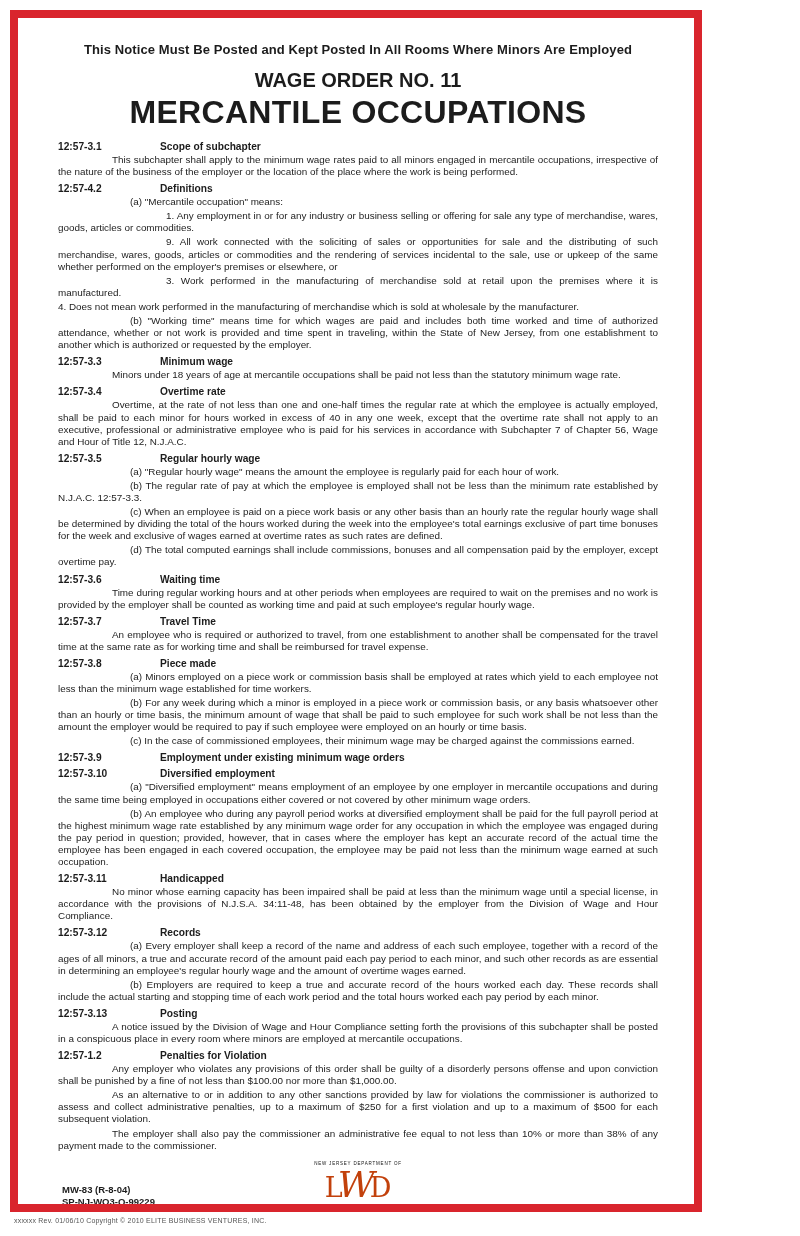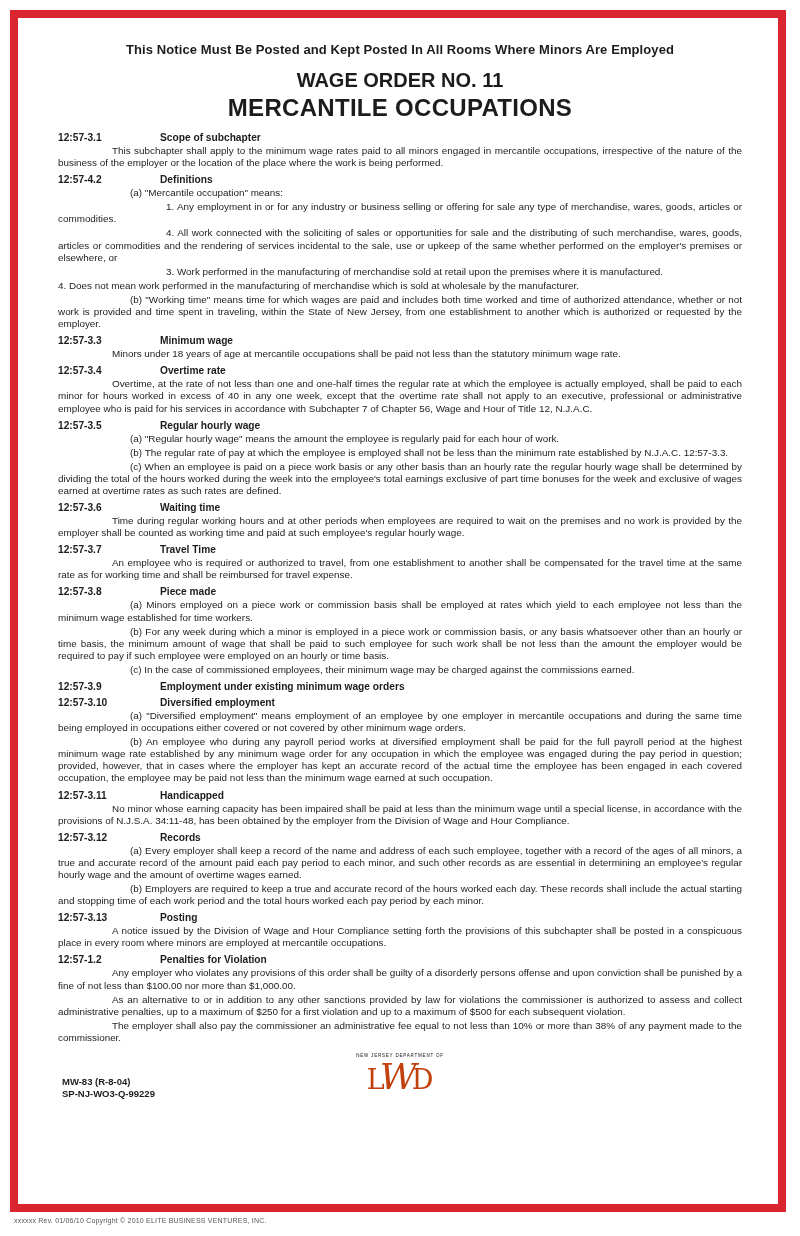--- a/index.html
+++ b/index.html
@@ -2,27 +2,27 @@
 <html><head>
 <meta charset="utf-8">
 <style>
   html,body{margin:0;padding:0;}
   body{
     width:800px;height:1236px;position:relative;background:#ffffff;
     font-family:"Liberation Sans", sans-serif;color:#1c1c1c;
     -webkit-font-smoothing:antialiased;
   }
   .frame{
-    position:absolute;left:10px;top:10px;width:776px;height:1202px;
+    position:absolute;left:10px;top:10px;width:692px;height:1202px;
     box-sizing:border-box;border:8px solid #d9252d;background:#fff;overflow:hidden;
   }
   .content{padding:20px 36px 0 40px;}
   .banner{font-size:13px;font-weight:bold;text-align:center;margin:4px 0 12px 0;letter-spacing:.1px;}
   .title1{font-size:20px;font-weight:bold;text-align:center;margin:0 0 2px 0;}
-  .title2{font-size:24px;font-weight:bold;text-align:center;margin:0 0 10px 0;letter-spacing:.3px;}
+  .title2{font-size:32px;font-weight:bold;text-align:center;margin:0 0 10px 0;letter-spacing:.3px;}
   .sec-head{display:flex;margin:5px 0 2px 0;font-size:10.2px;font-weight:bold;gap:44px;}
   .sec-num{width:58px;flex:0 0 58px;}
   .sec-title{flex:1;}
   .para{font-size:9.9px;line-height:12.1px;margin:0 0 2px 0;text-align:justify;}
   .para.p{text-indent:54px;}
   .para.a{text-indent:72px;}
   .para.n{text-indent:108px;}
   .para.flush{text-indent:0;}
   .enforced{margin-top:8px;text-align:center;font-size:10.5px;line-height:14px;}
   .enforced .eb{margin-bottom:4px;}
@@ -55,41 +55,42 @@
           <span class="sec-num">12:57-3.1</span>
           <span class="sec-title">Scope of subchapter</span>
         </div>
         <p class="para p">This subchapter shall apply to the minimum wage rates paid to all minors engaged in mercantile occupations, irrespective of the nature of the business of the employer or the location of the place where the work is being performed.</p>
         <div class="sec-head">
           <span class="sec-num">12:57-4.2</span>
           <span class="sec-title">Definitions</span>
         </div>
         <p class="para a">(a) "Mercantile occupation" means:</p>
         <p class="para n">1. Any employment in or for any industry or business selling or offering for sale any type of merchandise, wares, goods, articles or commodities.</p>
-        <p class="para n">4. All work connected with the soliciting of sales or opportunities for sale and the distributing of such merchandise, wares, goods, articles or commodities and the rendering of services incidental to the sale, use or upkeep of the same whether performed on the employer's premises or elsewhere, or</p>
+        <p class="para n">9. All work connected with the soliciting of sales or opportunities for sale and the distributing of such merchandise, wares, goods, articles or commodities and the rendering of services incidental to the sale, use or upkeep of the same whether performed on the employer's premises or elsewhere, or</p>
         <p class="para n">3. Work performed in the manufacturing of merchandise sold at retail upon the premises where it is manufactured.</p>
         <p class="para flush">4. Does not mean work performed in the manufacturing of merchandise which is sold at wholesale by the manufacturer.</p>
         <p class="para a">(b) "Working time" means time for which wages are paid and includes both time worked and time of authorized attendance, whether or not work is provided and time spent in traveling, within the State of New Jersey, from one establishment to another which is authorized or requested by the employer.</p>
         <div class="sec-head">
           <span class="sec-num">12:57-3.3</span>
           <span class="sec-title">Minimum wage</span>
         </div>
         <p class="para p">Minors under 18 years of age at mercantile occupations shall be paid not less than the statutory minimum wage rate.</p>
         <div class="sec-head">
           <span class="sec-num">12:57-3.4</span>
           <span class="sec-title">Overtime rate</span>
         </div>
         <p class="para p">Overtime, at the rate of not less than one and one-half times the regular rate at which the employee is actually employed, shall be paid to each minor for hours worked in excess of 40 in any one week, except that the overtime rate shall not apply to an executive, professional or administrative employee who is paid for his services in accordance with Subchapter 7 of Chapter 56, Wage and Hour of Title 12, N.J.A.C.</p>
         <div class="sec-head">
           <span class="sec-num">12:57-3.5</span>
           <span class="sec-title">Regular hourly wage</span>
         </div>
         <p class="para a">(a) "Regular hourly wage" means the amount the employee is regularly paid for each hour of work.</p>
         <p class="para a">(b) The regular rate of pay at which the employee is employed shall not be less than the minimum rate established by N.J.A.C. 12:57-3.3.</p>
         <p class="para a">(c) When an employee is paid on a piece work basis or any other basis than an hourly rate the regular hourly wage shall be determined by dividing the total of the hours worked during the week into the employee's total earnings exclusive of part time bonuses for the week and exclusive of wages earned at overtime rates as such rates are defined.</p>
+        <p class="para a">(d) The total computed earnings shall include commissions, bonuses and all compensation paid by the employer, except overtime pay.</p>
         <div class="sec-head">
           <span class="sec-num">12:57-3.6</span>
           <span class="sec-title">Waiting time</span>
         </div>
         <p class="para p">Time during regular working hours and at other periods when employees are required to wait on the premises and no work is provided by the employer shall be counted as working time and paid at such employee's regular hourly wage.</p>
         <div class="sec-head">
           <span class="sec-num">12:57-3.7</span>
           <span class="sec-title">Travel Time</span>
         </div>
         <p class="para p">An employee who is required or authorized to travel, from one establishment to another shall be compensated for the travel time at the same rate as for working time and shall be reimbursed for travel expense.</p>

